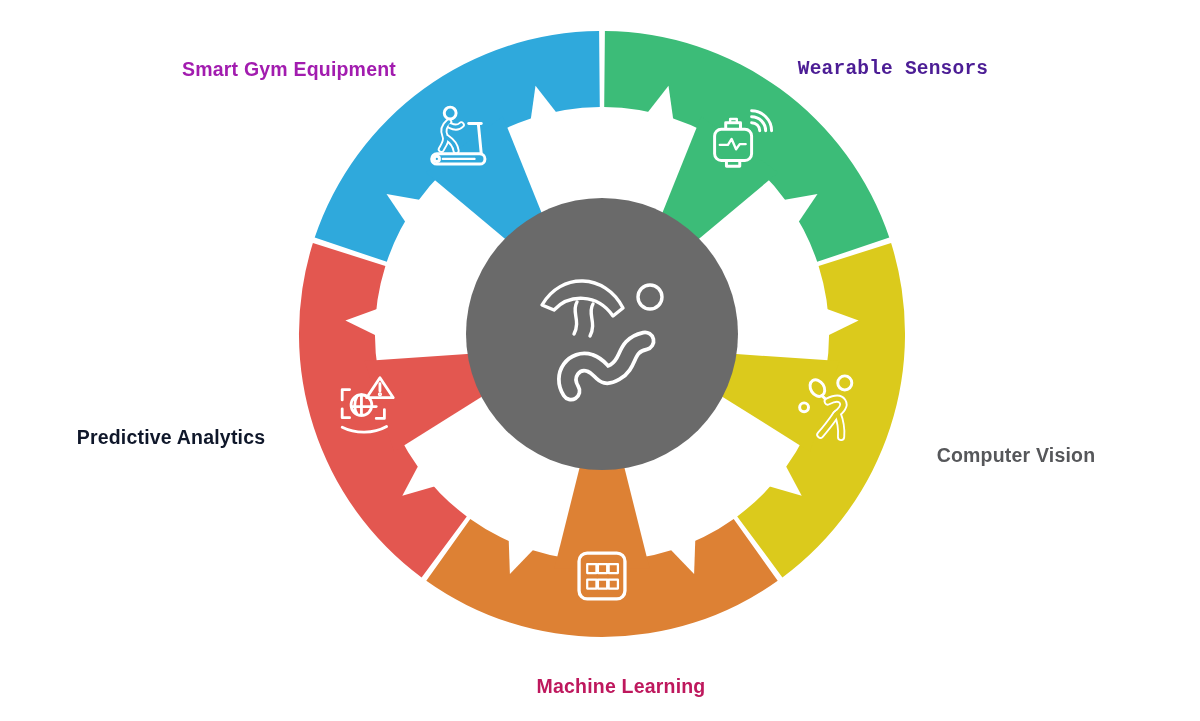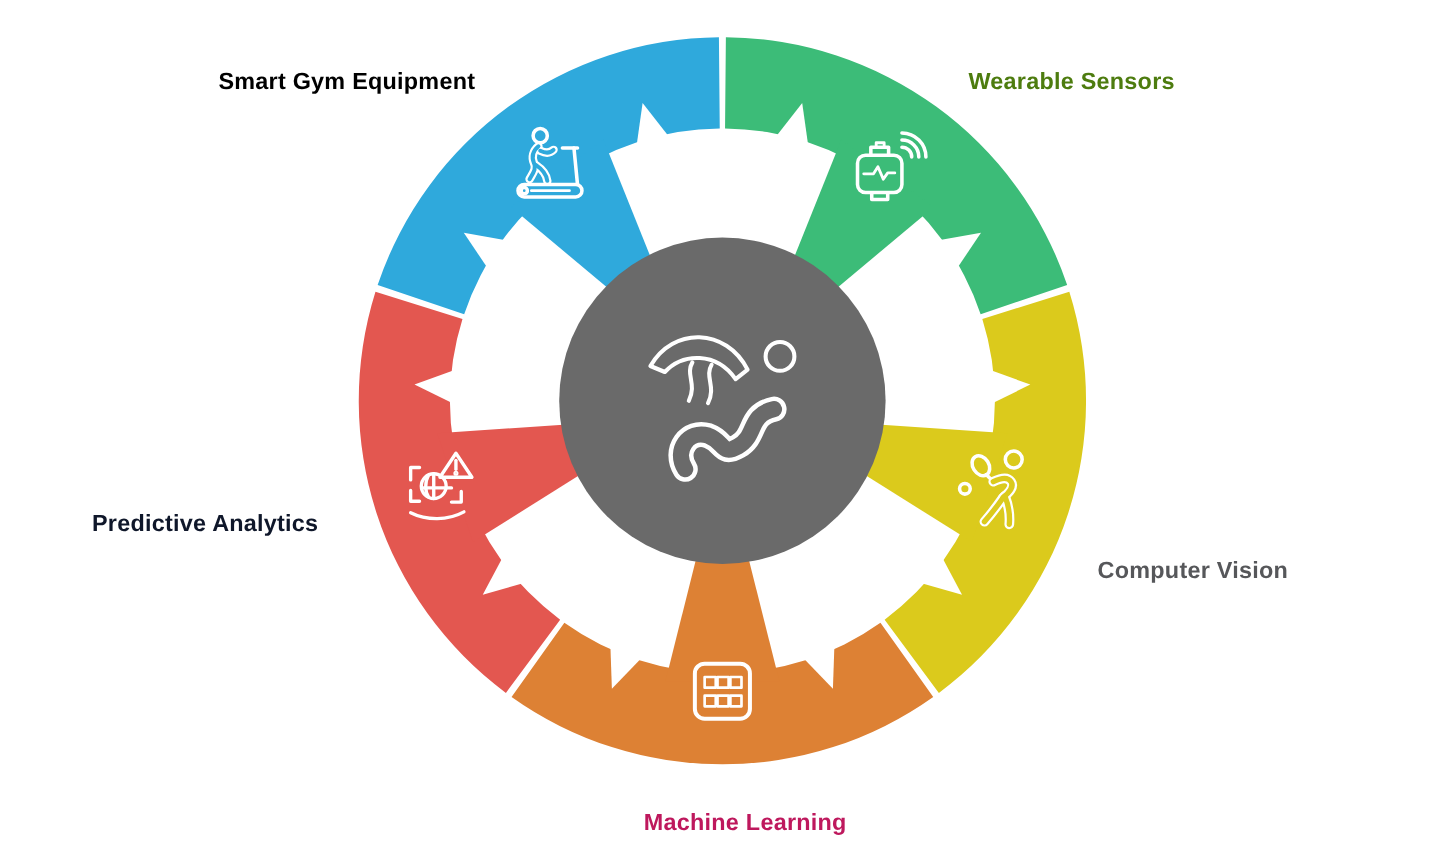--- a/index.html
+++ b/index.html
@@ -146,19 +146,19 @@
         <use href="#falling-athlete-icon" x="527" y="260" width="150" height="160"></use>
         <use href="#smartwatch-icon" x="707.2" y="101.2" width="74" height="74"></use>
         <use href="#tennis-player-icon" x="795.2" y="371.8" width="74" height="74"></use>
         <use href="#table-grid-icon" x="565.0" y="539.0" width="74" height="74"></use>
         <use href="#risk-scan-icon" x="334.8" y="371.8" width="74" height="74"></use>
         <use href="#treadmill-icon" x="422.8" y="101.2" width="74" height="74"></use>
       </g>
   </svg>
 
   <div>
-    <span class="seg-label" style="left: 893px; top: 69px; color: #4d7c0f;">Wearable Sensors</span>
-    <span class="seg-label" style="left: 994px; top: 455px; color: rgb(86, 87, 90); margin-top: 21px;">Computer Vision</span>
+    <span class="seg-label" style="left: 893px; top: 69px; color: #4c1d95; font-family: Liberation Mono, monospace;">Wearable Sensors</span>
+    <span class="seg-label" style="left: 1016px; top: 455px; color: rgb(86, 87, 90);">Computer Vision</span>
     <span class="seg-label" style="left: 621px; top: 686px; color: #be185d;">Machine Learning</span>
     <span class="seg-label" style="left: 171px; top: 437px; color: #0f172a;">Predictive Analytics</span>
-    <span class="seg-label" style="left: 289px; top: 69px; color: #000000;">Smart Gym Equipment</span>
+    <span class="seg-label" style="left: 289px; top: 69px; color: #a21caf;">Smart Gym Equipment</span>
   </div>
 </div>
 
 </body></html>

